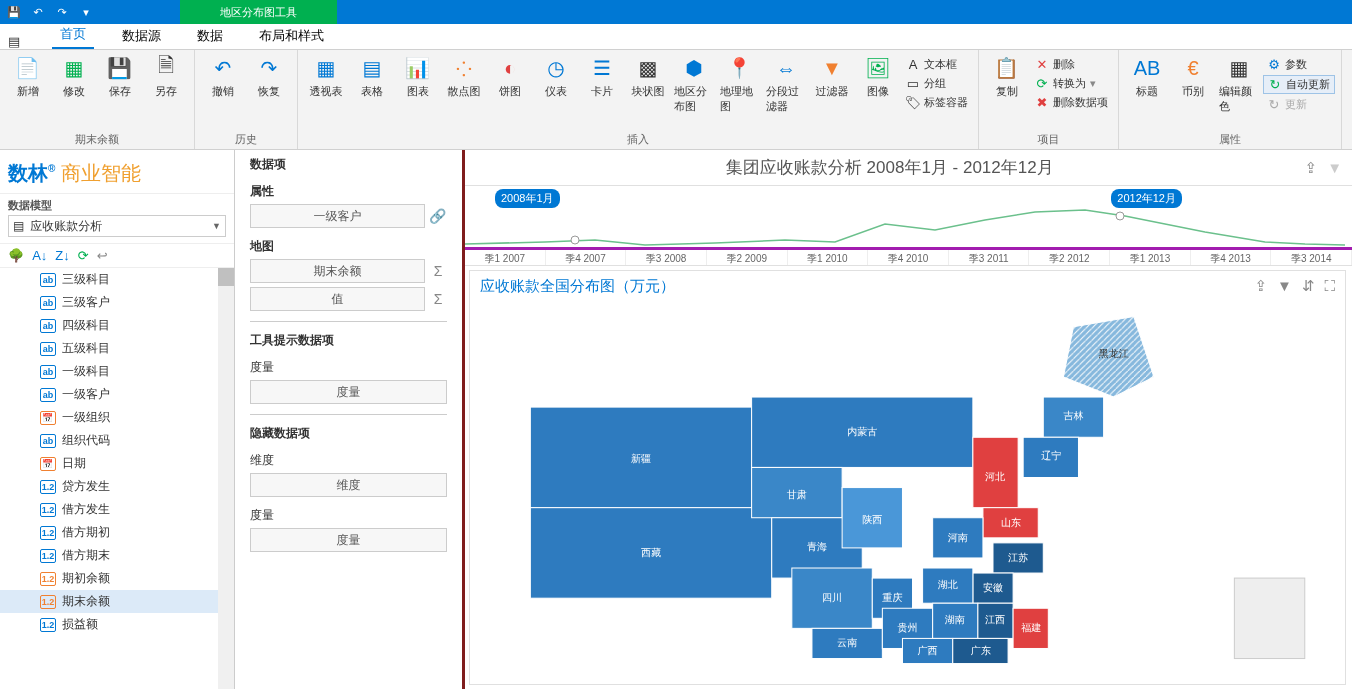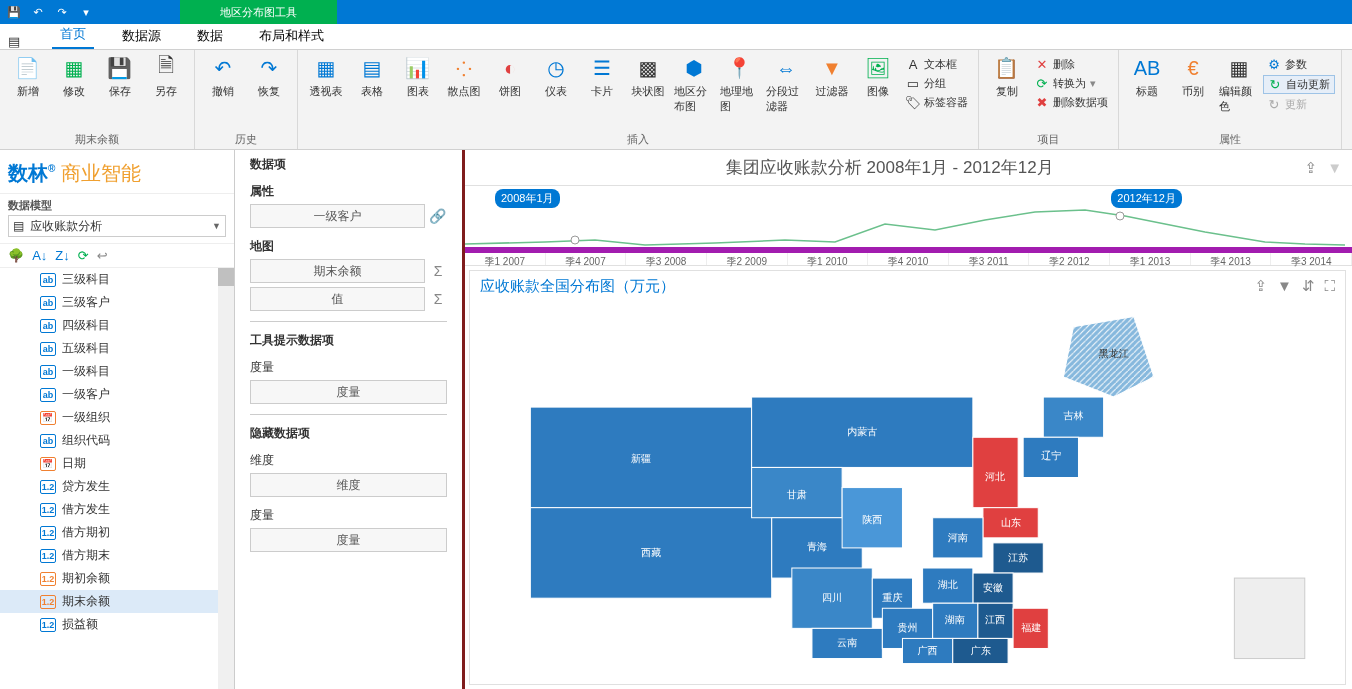--- a/index.html
+++ b/index.html
@@ -63,21 +63,21 @@
 .well-row .well { flex: 1; margin-bottom: 0; }
 .well-row .sideico { width: 18px; text-align: center; color: #888; font-size: 14px; }
 hr.sep { border: none; border-top: 1px solid #ccc; margin: 10px 0 6px; }
 
 
 .dash-header { display: flex; align-items: center; padding: 6px 10px; border-bottom: 1px solid #e0e0e0; }
 .dash-header .title { flex: 1; text-align: center; font-size: 17px; color: #555; }
 .dash-header .hicons { display: flex; gap: 10px; color: #888; font-size: 15px; }
 .timeline { height: 80px; border-bottom: 1px solid #e0e0e0; position: relative; background: #fff; }
 .timeline .badge { position: absolute; top: 3px; background: #0078d4; color: #fff; font-size: 11px; padding: 2px 6px; border-radius: 8px; }
-.timeline .axis { position: absolute; bottom: 0; left: 0; right: 0; height: 18px; display: flex; border-top: 6px solid #a21caf; font-size: 10px; color: #666; }
+.timeline .axis { position: absolute; bottom: 0; left: 0; right: 0; height: 18px; display: flex; border-top: 3px solid #a21caf; font-size: 10px; color: #666; }
 .timeline .axis div { flex: 1; text-align: center; border-right: 1px solid #eee; padding-top: 2px; }
 .timeline svg { position: absolute; left: 0; right: 0; top: 16px; bottom: 18px; width: 100%; height: 46px; }
 .map-panel { flex: 1; position: relative; border: 1px solid #e0e0e0; margin: 4px 6px 4px 4px; }
 .map-panel .mtitle { position: absolute; top: 6px; left: 10px; color: #0078d4; font-size: 15px; }
 .map-panel .micons { position: absolute; top: 6px; right: 10px; display: flex; gap: 10px; color: #888; font-size: 15px; }
 .map-svg { width: 100%; height: 100%; }
 .map-label { font-size: 10px; fill: #fff; pointer-events: none; text-anchor: middle; }
 .map-label.dark { fill: #333; }
 
 

